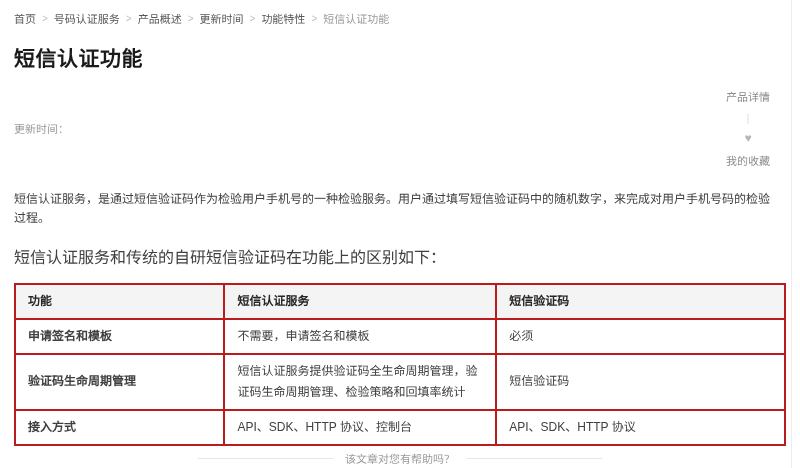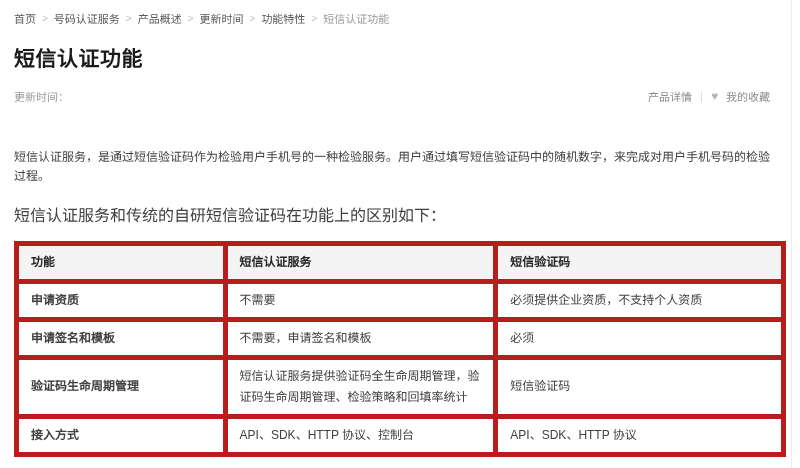--- a/index.html
+++ b/index.html
@@ -35,37 +35,37 @@
     font-size: 21px; font-weight: bold; color: #1a1a1a;
     letter-spacing: 0.5px;
   }
   
   .meta-row {
     margin-top: 16px;
     display: flex; justify-content: space-between; align-items: center;
     font-size: 11px; color: #9b9b9b;
   }
   .meta-left { display: flex; gap: 16px; }
-  .meta-right { display: flex; align-items: center; gap: 8px; color: #8c8c8c; }
+  .meta-right { display: flex; align-items: center; gap: 8px; color: #8c8c8c; flex-direction: column; }
   .meta-link { cursor: pointer; }
   .meta-divider { color: #dcdcdc; }
   .heart { color: #b5b5b5; font-size: 12px; line-height: 1; }
   
-  .intro-p1 { margin-top: 44px; font-size: 12px; color: #404040; line-height: 1.6; }
+  .intro-p1 { margin-top: 22px; font-size: 12px; color: #404040; line-height: 1.6; }
   .intro-p2 { margin-top: 17px; font-size: 16px; color: #404040; line-height: 1.6; }
   
   table.compare {
     margin-top: 12px;
     width: 772px;
     border-collapse: collapse;
     table-layout: fixed;
     font-size: 12px;
   }
   table.compare th, table.compare td {
-    border: 5px solid #b91c1c;
+    border: 2px solid #b91c1c;
     padding: 6px 12px;
     text-align: left;
     vertical-align: middle;
     line-height: 1.75;
     color: #404040;
   }
   table.compare th {
     background: #f4f4f4;
     font-weight: bold;
     color: #262626;
@@ -128,36 +128,36 @@
       </colgroup>
     <thead>
       <tr>
         <th>功能</th>
         <th>短信认证服务</th>
         <th>短信验证码</th>
       </tr>
     </thead>
     <tbody>
       <tr>
-        <td class="feature">申请资质</td>
-        <td>不需要</td>
-        <td>必须提供企业资质，不支持个人资质</td>
-      </tr>
-      <tr>
         <td class="feature">申请签名和模板</td>
         <td>不需要，申请签名和模板</td>
         <td>必须</td>
       </tr>
       <tr>
         <td class="feature">验证码生命周期管理</td>
         <td>短信认证服务提供验证码全生命周期管理，验证码生命周期管理、检验策略和回填率统计</td>
         <td>短信验证码</td>
       </tr>
       <tr>
         <td class="feature">接入方式</td>
         <td>API、SDK、HTTP 协议、控制台</td>
         <td>API、SDK、HTTP 协议</td>
       </tr>
 
     </tbody>
   </table>
 
+  <div class="feedback">
+    <span class="line"></span>
+    <span>该文章对您有帮助吗？</span>
+    <span class="line"></span>
+  </div>
 </div>
 
 </body></html>

